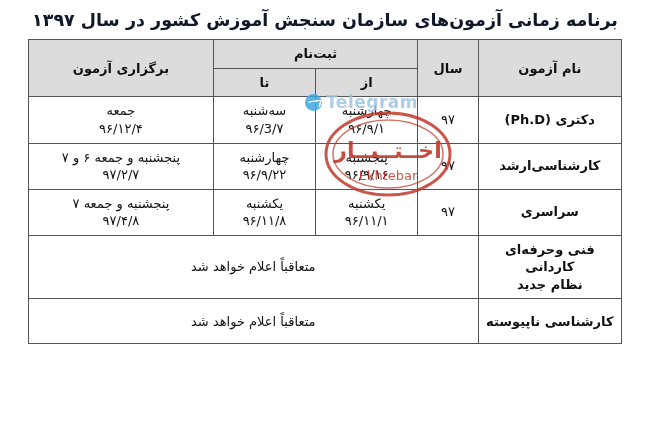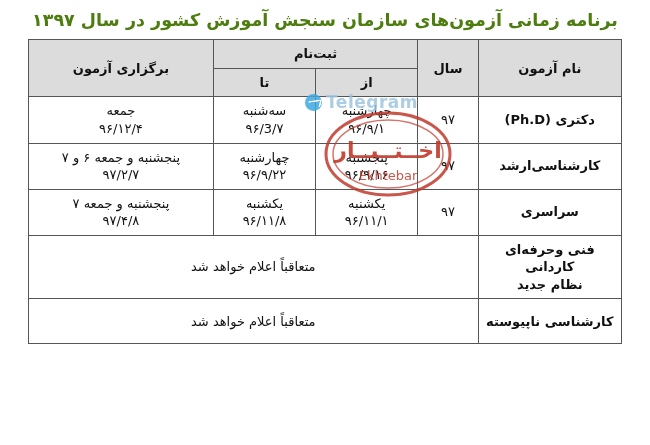--- a/index.html
+++ b/index.html
@@ -16,21 +16,21 @@
   }
   .page {
     width: 650px;
     height: 445px;
     position: relative;
     box-sizing: border-box;
     padding: 0;
     background: #ffffff;
   }
   .title {
-    color: #4d7c0f;
+    color: #0f172a;
     font-weight: bold;
     font-size: 17.5px;
     text-align: center;
     line-height: 1.45;
     padding: 8px 18px 6px 18px;
     direction: rtl;
   }
   .table-wrap {
     padding: 0 28px;
     box-sizing: border-box;

